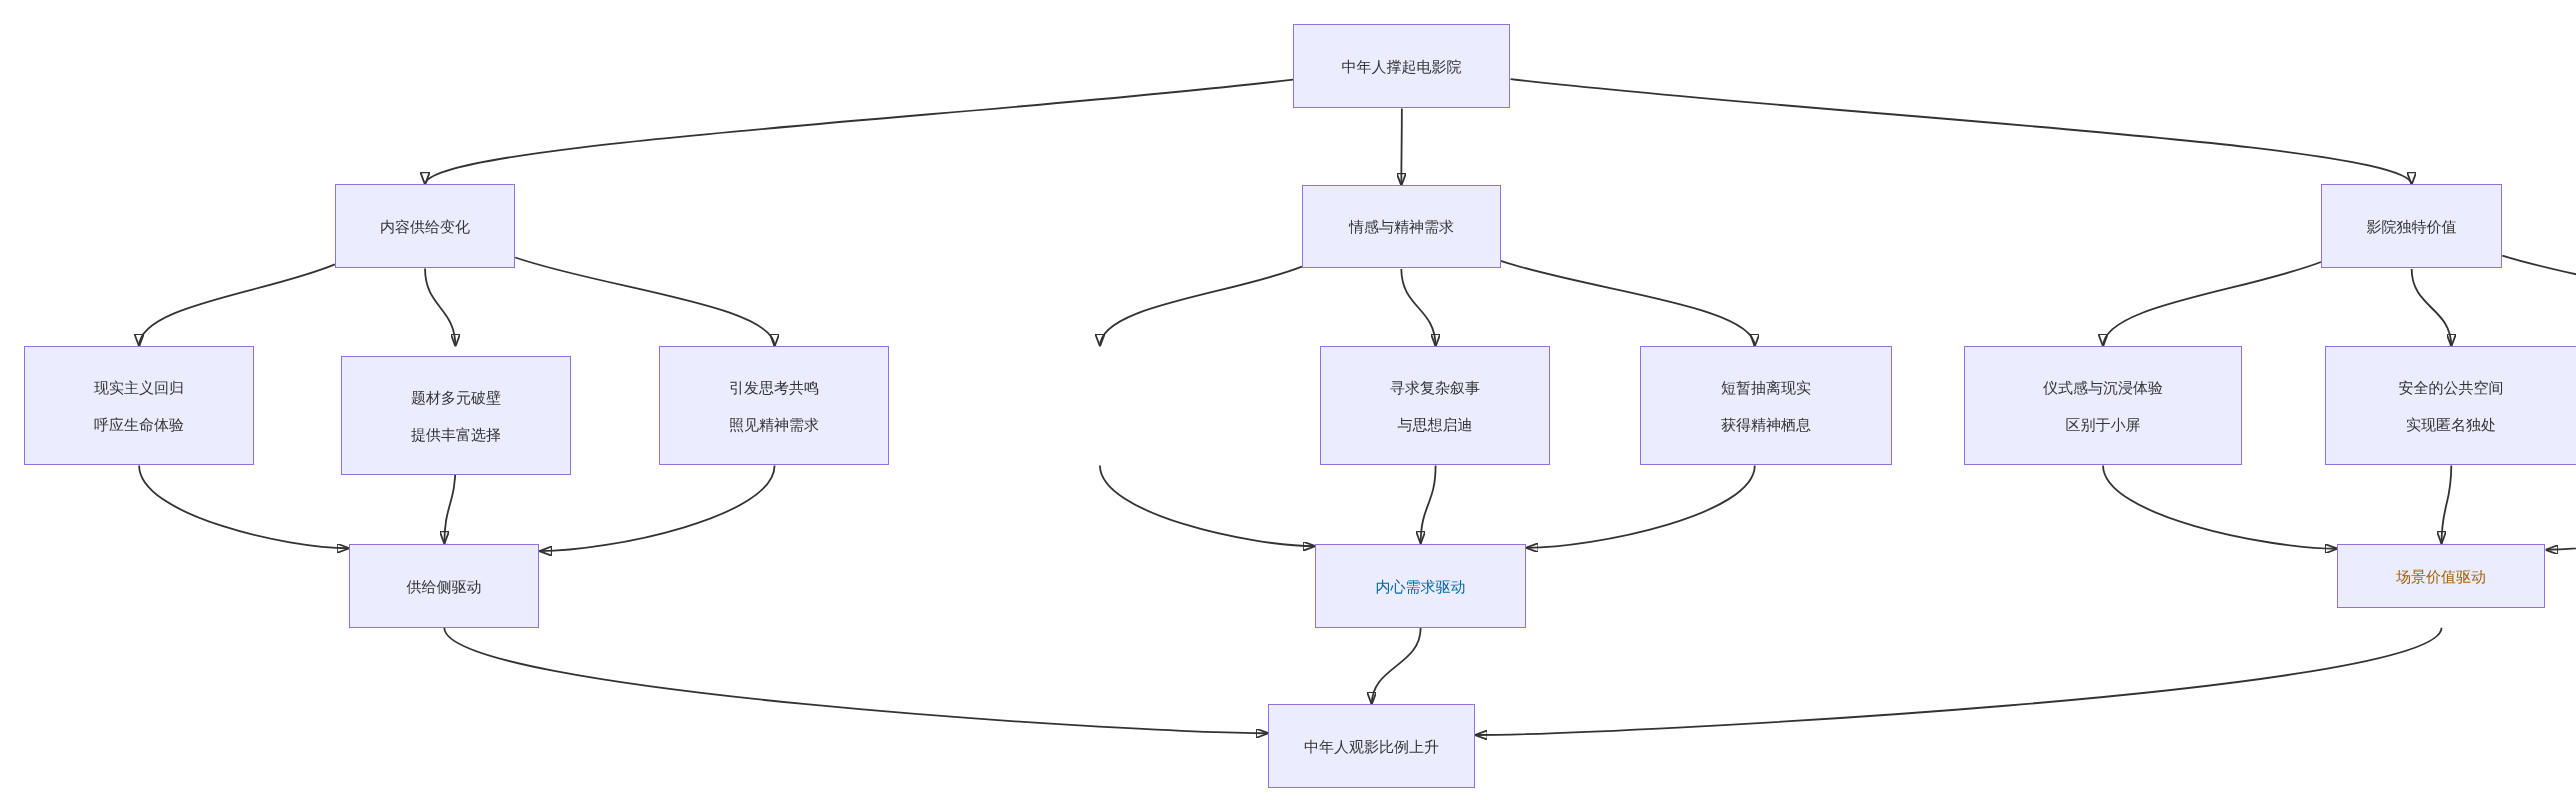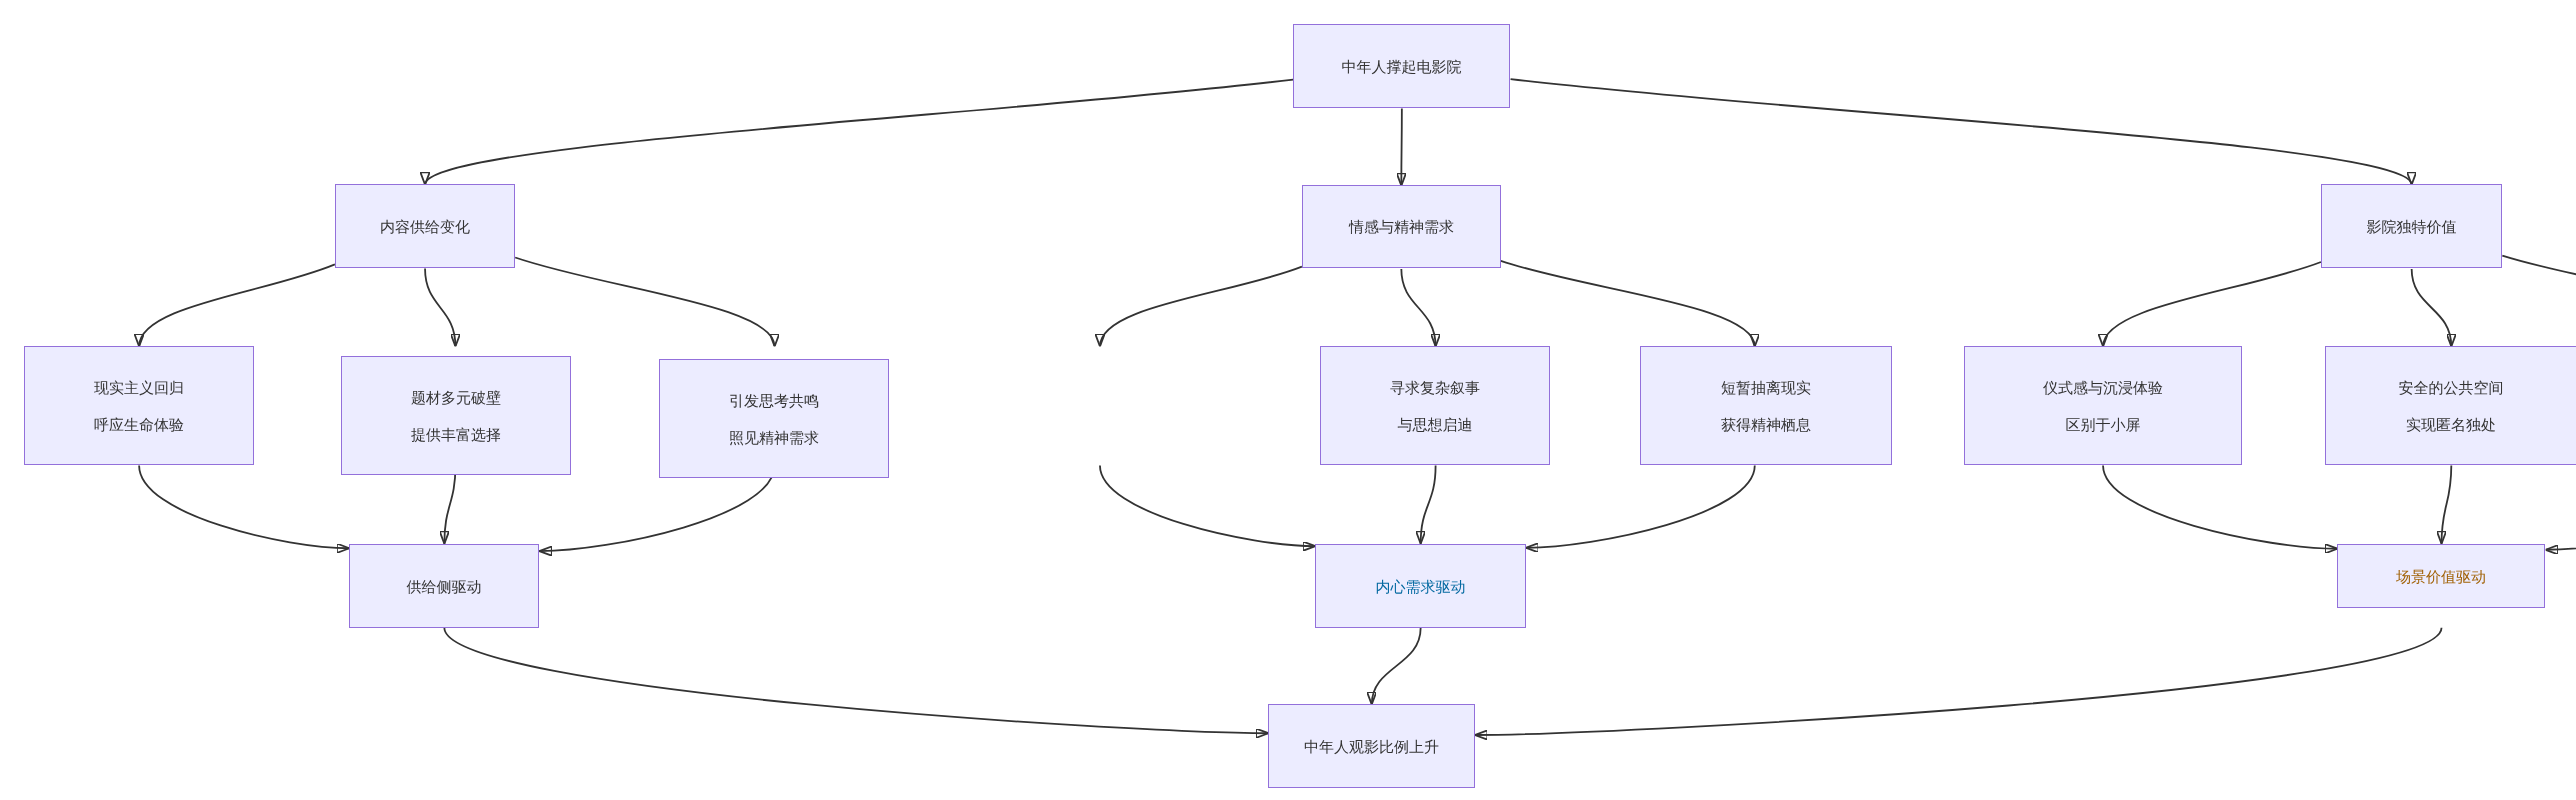--- a/index.html
+++ b/index.html
@@ -90,21 +90,21 @@
       <div class="line">影院独特价值</div>
     </div>
     <div class="node" style="left: 24px; top: 346px; width: 230px; height: 119px; background: rgb(236, 236, 255); border-color: rgb(147, 112, 219); color: rgb(51, 51, 51);">
       <div class="line">现实主义回归</div>
       <div class="line">呼应生命体验</div>
     </div>
     <div class="node" style="left: 341px; top: 356px; width: 230px; height: 119px; background: rgb(236, 236, 255); border-color: rgb(147, 112, 219); color: rgb(51, 51, 51);">
       <div class="line">题材多元破壁</div>
       <div class="line">提供丰富选择</div>
     </div>
-    <div class="node" style="left: 659px; top: 359px; width: 230px; height: 119px; background: rgb(236, 236, 255); border-color: rgb(147, 112, 219); color: rgb(51, 51, 51);">
+    <div class="node" style="left: 659px; top: 346px; width: 230px; height: 119px; background: rgb(236, 236, 255); border-color: rgb(147, 112, 219); color: rgb(51, 51, 51);">
       <div class="line">引发思考共鸣</div>
       <div class="line">照见精神需求</div>
     </div>
     <div class="node" style="left: 1320px; top: 346px; width: 230px; height: 119px; background: rgb(236, 236, 255); border-color: rgb(147, 112, 219); color: rgb(51, 51, 51);">
       <div class="line">寻求复杂叙事</div>
       <div class="line">与思想启迪</div>
     </div>
     <div class="node" style="left: 1640px; top: 346px; width: 252px; height: 119px; background: rgb(236, 236, 255); border-color: rgb(147, 112, 219); color: rgb(51, 51, 51);">
       <div class="line">短暂抽离现实</div>
       <div class="line">获得精神栖息</div>

